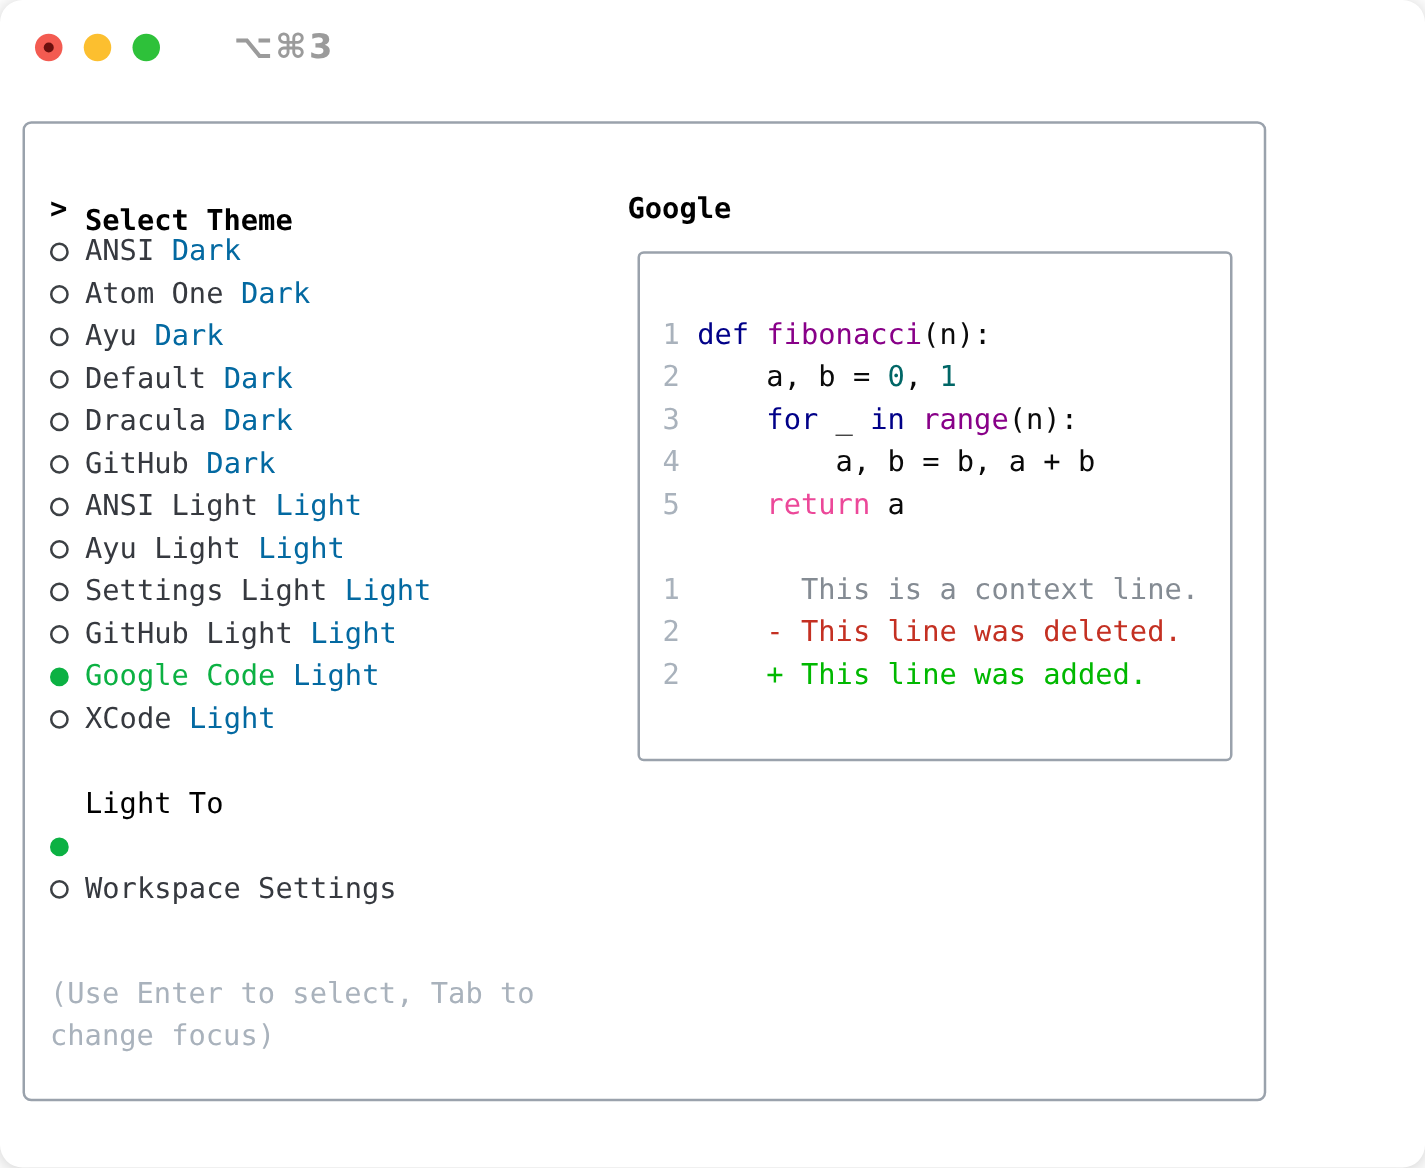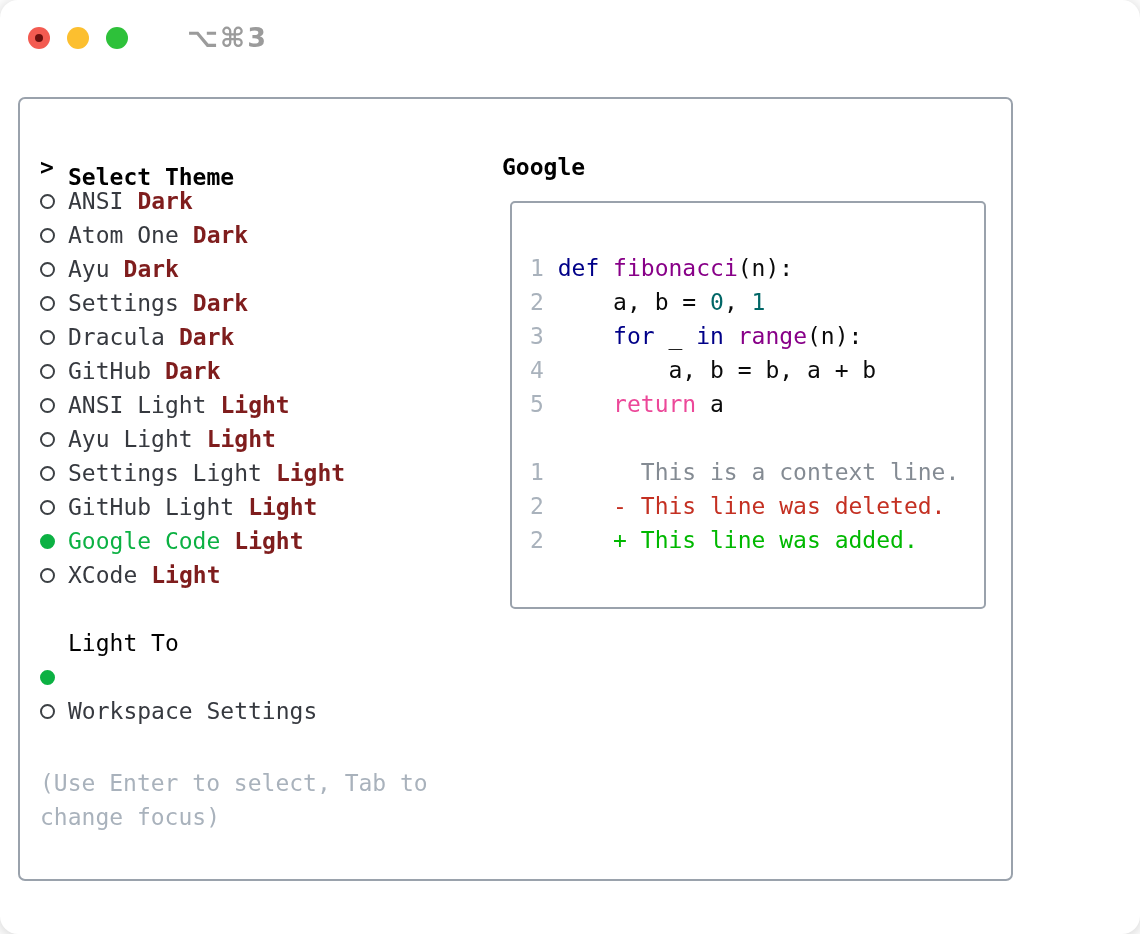--- a/index.html
+++ b/index.html
@@ -28,25 +28,25 @@
            border:2px solid #9aa2ac; border-radius:7px; background:#fff; }
   .leftcol { position:absolute; left:20px; top:51px; width:440px; }
   .row { display:flex; align-items:center; height:34px; font-size:23px; color:#36393f; }
   .marker { width:28px; flex:0 0 auto; display:flex; align-items:center; }
   .ring { width:15px; height:15px; border-radius:50%; border:2px solid #3c4044;
           display:inline-block; }
   .ring.filled { background:var(--accent); border-color:var(--accent); }
   .chev { font-weight:700; color:#000; }
   .optname { white-space:pre; }
   .optname.sel { color:var(--accent); }
-  .optvariant { color:#7f1d1d; margin-left:14px; white-space:pre;font-weight:bold; }
+  .optvariant { color:#0369a1; margin-left:14px; white-space:pre; }
   .section-title { font-weight:700; color:#000; font-size:23px;margin-top:20px; }
   .plain-title { color:#000; font-size:23px; }
   .spacer { height:34px; }
-  .help { margin-top:4px; width:400px; font-size:23px; line-height:34px;
+  .help { margin-top:16px; width:400px; font-size:23px; line-height:34px;
           color:#a9b2bc; }
   
   .preview-title { position:absolute; left:482px; top:51px; height:34px;
                    display:flex; align-items:center; font-size:23px;
                    font-weight:700; color:#000; }
   .preview-box { position:absolute; left:490px; top:102px; width:476px; height:408px;
                  border:2px solid #9aa2ac; border-radius:5px; background:#fff;
                  padding:48px 0 0 18px; overflow:hidden; }
   .code-line { height:34px; font-size:23px; line-height:34px; white-space:pre; }
   .seg { white-space:pre; }
@@ -93,21 +93,21 @@
           <span class="marker">
             <span class="ring"></span>
           </span>
           <span class="optname">Ayu</span>
           <span class="optvariant">Dark</span>
         </div>
         <div class="row">
           <span class="marker">
             <span class="ring"></span>
           </span>
-          <span class="optname">Settings</span>
+          <span class="optname">Default</span>
           <span class="optvariant">Dark</span>
         </div>
         <div class="row">
           <span class="marker">
             <span class="ring"></span>
           </span>
           <span class="optname">Dracula</span>
           <span class="optvariant">Dark</span>
         </div>
         <div class="row">

